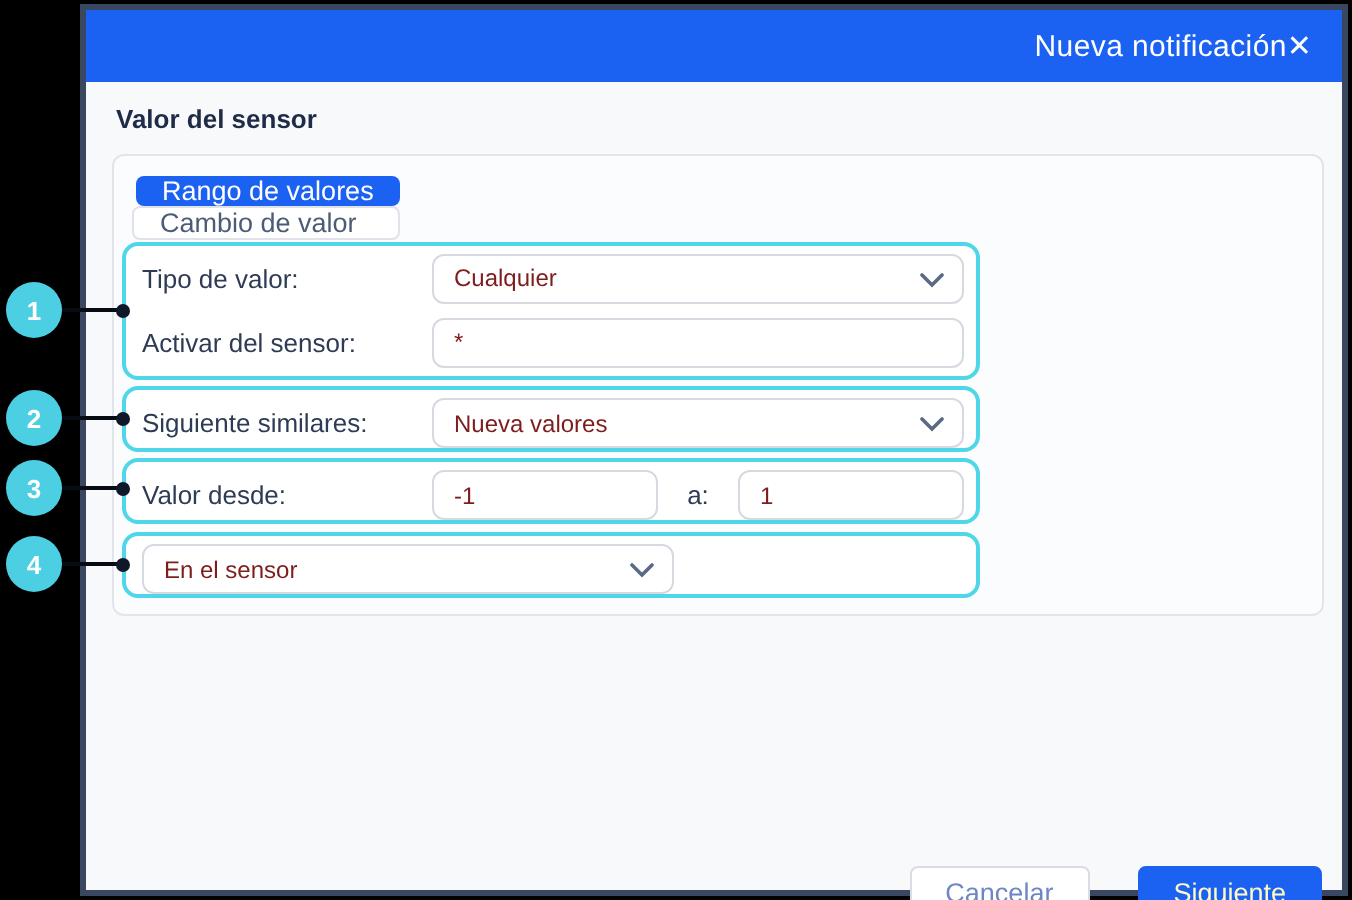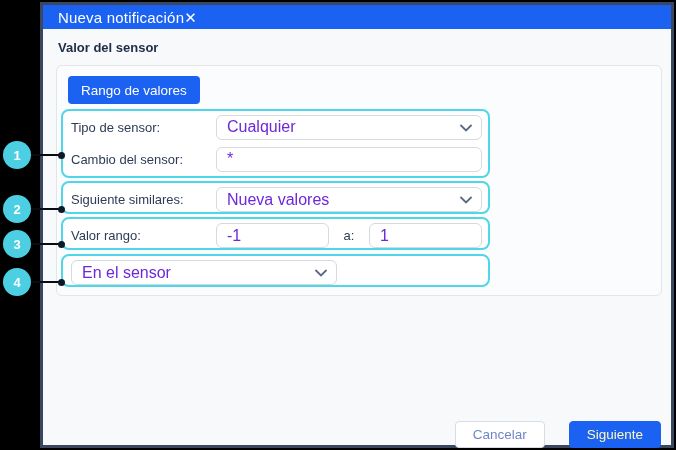--- a/index.html
+++ b/index.html
@@ -6,35 +6,35 @@
   .stage{
     position:relative;width:676px;height:450px;background:#000;overflow:hidden;
     font-family:"Liberation Sans", sans-serif;
   }
   
   .dialog{
     position:absolute;left:40px;top:2px;width:634px;height:446px;
     box-sizing:border-box;border:3px solid #3a4760;background:#f8f9fa;
   }
   .titlebar{
-    height:24px;background:#1b61f2;display:flex;align-items:center;
-    justify-content:flex-start;padding:0 15px;box-sizing:border-box;
+    height:36px;background:#1b61f2;display:flex;align-items:center;
+    justify-content:flex-end;padding:0 15px;box-sizing:border-box;
   }
   .titlebar .title{color:#fff;font-size:15px;font-weight:500;letter-spacing:.2px;}
   .close-x{color:#fff;font-size:15px;font-weight:400;cursor:pointer;line-height:1;}
   .body{position:relative;height:428px;}
   .heading{
     position:absolute;left:15px;top:11px;font-size:13px;font-weight:700;color:#1e2c48;
   }
   
   .panel{
     position:absolute;left:13px;top:36px;width:606px;height:231px;box-sizing:border-box;
     border:1px solid #e2e5ea;border-radius:6px;background:#fbfcfd;
   }
-  .tabs{position:absolute;left:11px;top:10px;display:flex;height:28px;}
+  .tabs{position:absolute;left:11px;top:10px;display:flex;height:28px;flex-direction:column;}
   .tab{
     display:flex;align-items:center;padding:0 13px;font-size:13.5px;border-radius:4px;
     box-sizing:border-box;cursor:pointer;white-space:nowrap;
   }
   .tab.active{background:#1b61f2;color:#fff;font-weight:500;z-index:2;}
   .tab.inactive{background:#fff;color:#4c5c77;border:1px solid #dfe3e9;margin-left:-2px;z-index:1;}
   
   .group{
     position:absolute;left:4px;width:429px;box-sizing:border-box;
     border:2px solid #4fd6e8;border-radius:8px;background:#fff;
@@ -42,21 +42,21 @@
   .g1{top:43px;height:69px;}
   .g2{top:115px;height:33px;}
   .g3{top:151px;height:33px;}
   .g4{top:188px;height:33px;}
   .g-row{display:flex;align-items:center;padding:0 6px 0 8px;height:33px;}
   .g1 .g-row{height:32px;}
   .g-row .lbl{flex:1;font-size:13px;color:#2e3b55;}
   .ctrl{
     position:relative;width:266px;height:25px;box-sizing:border-box;
     border:1px solid #d5d9e0;border-radius:6px;background:#fff;
-    display:flex;align-items:center;padding:0 10px;font-size:16px;color:#6d28d9;
+    display:flex;align-items:center;padding:0 10px;font-size:12px;color:#7f1d1d;
   }
   .ctrl.select{cursor:pointer;}
   .ctrl .chev{position:absolute;right:9px;top:8px;}
   input.ctrl{padding:0 10px;outline:none;font-family:"Liberation Sans", sans-serif;}
   .range-wrap{width:266px;display:flex;align-items:center;justify-content:space-between;}
   .range-wrap .ctrl{width:113px;}
   .range-wrap .mid{font-size:13px;color:#2e3b55;padding:0 4px;}
   
   .badge{
     position:absolute;width:28px;height:28px;border-radius:50%;background:#4ccfe2;
@@ -89,53 +89,56 @@
     <div class="body">
 
       <div class="heading">Valor del sensor</div>
 
       <div class="panel">
 
         <div class="tabs">
           <div class="tab active">
             <span>Rango de valores</span>
           </div>
+          <div class="tab inactive">
+            <span>Cambio de valor</span>
+          </div>
         </div>
 
         <div class="group g1">
           <div class="g-row">
-            <span class="lbl">Tipo de sensor:</span>
+            <span class="lbl">Tipo de valor:</span>
             <div class="ctrl select">
               <span>Cualquier</span>
               <svg class="chev" width="12" height="8" viewBox="0 0 12 8">
                   <path d="M1 1.5 L6 6.5 L11 1.5" stroke="#5a6a85" stroke-width="1.8" fill="none" stroke-linecap="round"></path>
                 </svg>
             </div>
           </div>
           <div class="g-row">
-            <span class="lbl">Cambio del sensor:</span>
+            <span class="lbl">Activar del sensor:</span>
             <input class="ctrl" value="*" style="">
           </div>
         </div>
 
         <div class="group g2">
           <div class="g-row">
             <span class="lbl">Siguiente similares:</span>
             <div class="ctrl select">
               <span>Nueva valores</span>
               <svg class="chev" width="12" height="8" viewBox="0 0 12 8">
                   <path d="M1 1.5 L6 6.5 L11 1.5" stroke="#5a6a85" stroke-width="1.8" fill="none" stroke-linecap="round"></path>
                 </svg>
             </div>
           </div>
         </div>
 
         <div class="group g3">
           <div class="g-row">
-            <span class="lbl">Valor rango:</span>
+            <span class="lbl">Valor desde:</span>
             <div class="range-wrap">
               <input class="ctrl" value="-1" style="">
               <span class="mid">a:</span>
               <input class="ctrl" value="1" style="">
             </div>
           </div>
         </div>
 
         <div class="group g4">
           <div class="g-row">

